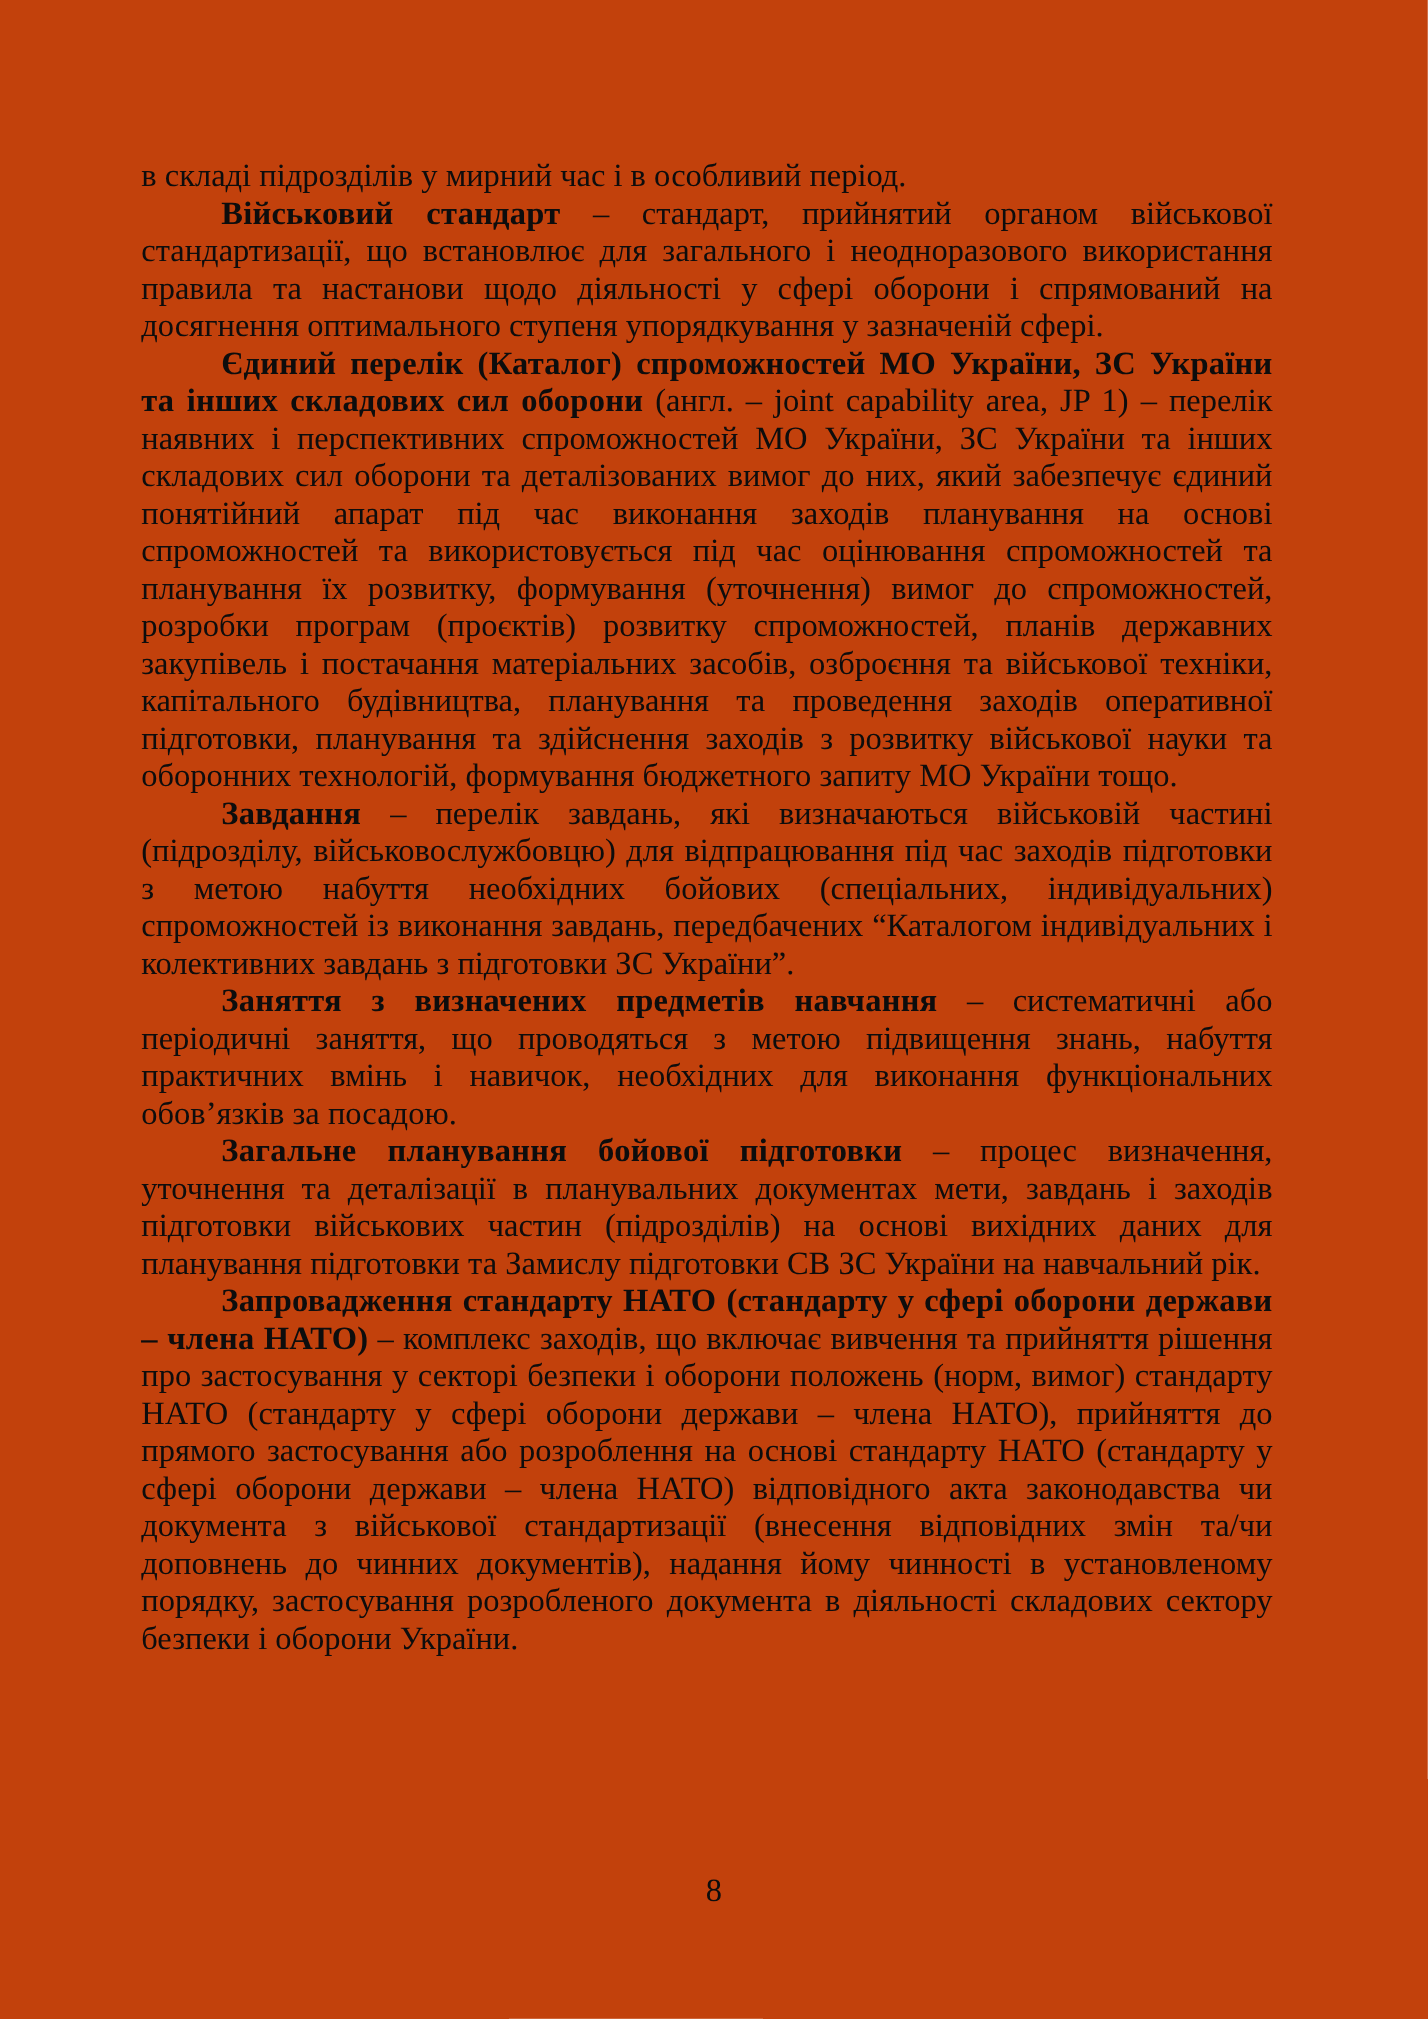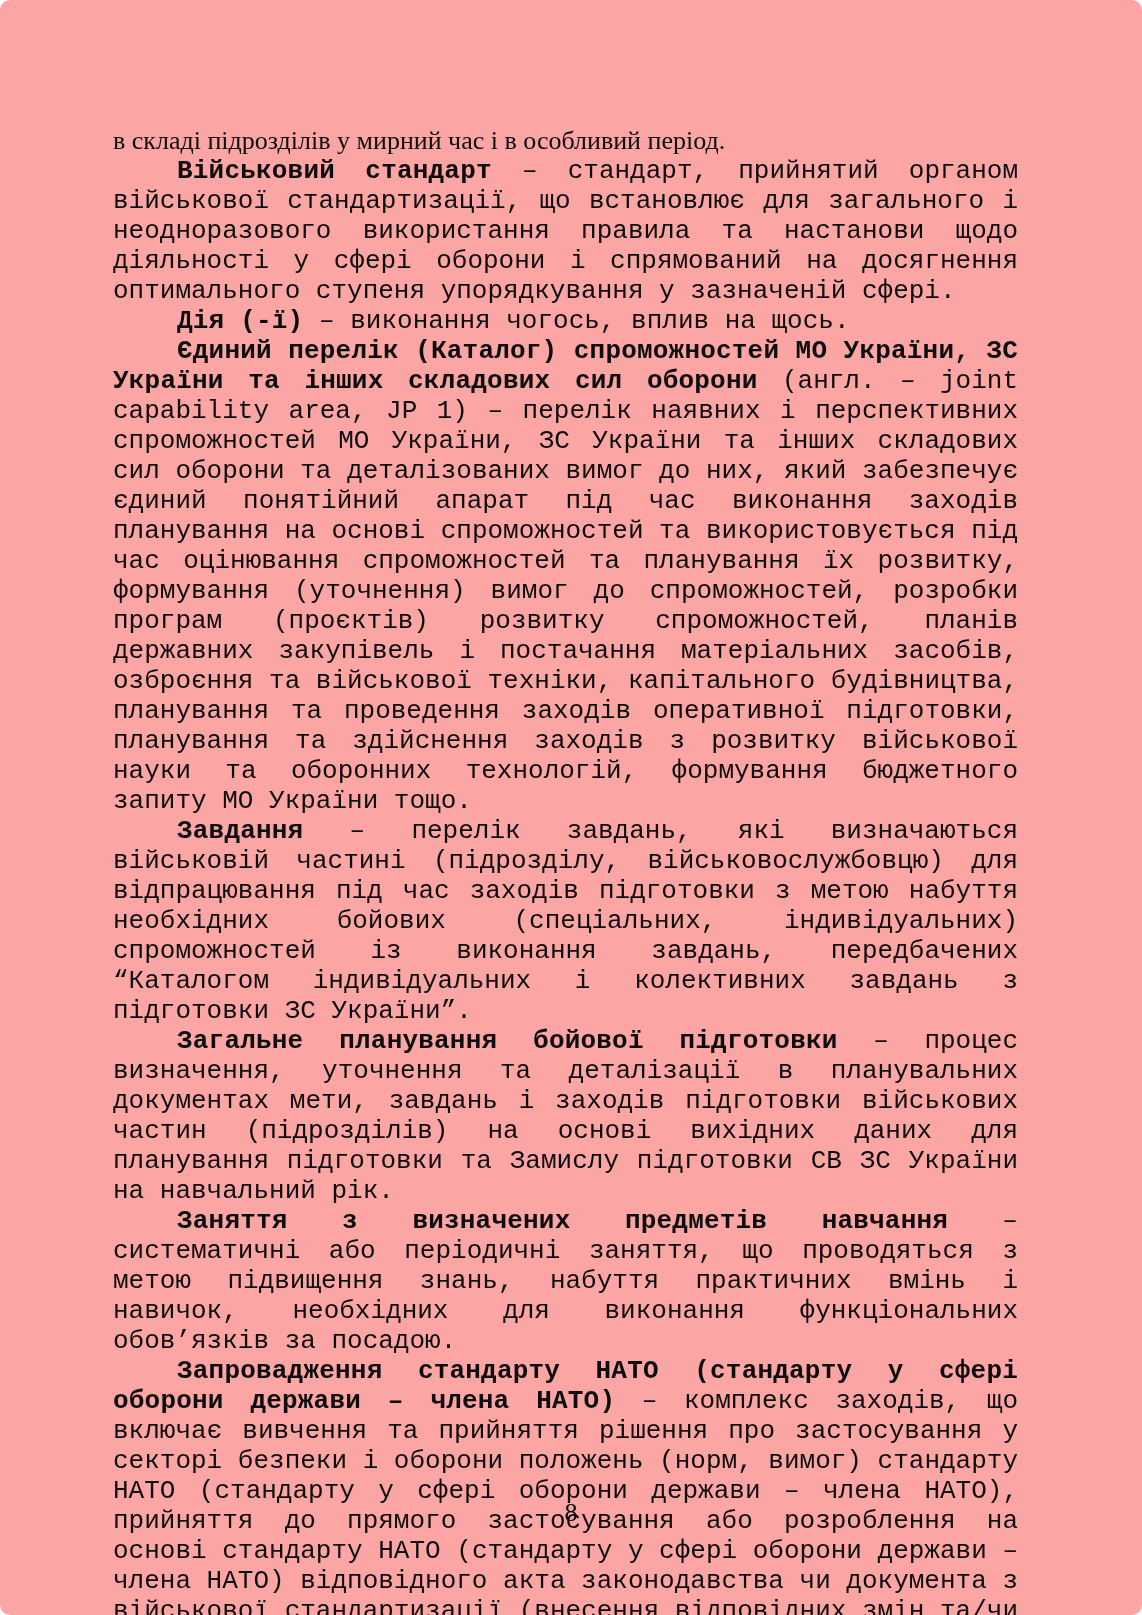--- a/index.html
+++ b/index.html
@@ -11,40 +11,38 @@
     height: 1615px;
     position: relative;
     background: #ffffff;
     overflow: hidden;
     font-family: "Liberation Serif", "DejaVu Serif", serif;
     color: #0d0d0d;
   }
   .page {
     position: absolute;
     inset: 0;
-    background: #fca5a5;
-    border-radius: 10px;
+    background: #c2410c;
   }
   .text-block {
     position: absolute;
     left: 113px;
     top: 126px;
     width: 905px;
     font-size: 26px;
     line-height: 30px;
     text-align: justify;
   }
   .para {
     margin: 0;
     padding: 0;
     text-rendering: optimizeLegibility;
   }
   .para.indent {
     text-indent: 64px;
-    font-family: Liberation Mono, monospace;
   }
   .seg.bold {
     font-weight: bold;
     letter-spacing: 0.2px;
   }
   .page-number {
     position: absolute;
     left: 0;
     right: 0;
     top: 1498px;
@@ -53,21 +51,20 @@
     line-height: 30px;
   }
 </style>
 </head>
 <body>
 
 <div class="page">
   <div class="text-block">
       <p class="para"><span class="seg">в складі підрозділів у мирний час і в особливий період.</span></p>
       <p class="para indent"><span class="seg bold">Військовий стандарт</span><span class="seg"> – стандарт, прийнятий органом військової стандартизації, що встановлює для загального і неодноразового використання правила та настанови щодо діяльності у сфері оборони і спрямований на досягнення оптимального ступеня упорядкування у зазначеній сфері.</span></p>
-      <p class="para indent"><span class="seg bold">Дія (-ї)</span><span class="seg"> – виконання чогось, вплив на щось.</span></p>
       <p class="para indent"><span class="seg bold">Єдиний перелік (Каталог) спроможностей МО України, ЗС України та інших складових сил оборони</span><span class="seg"> (англ. – joint capability area, JP 1) – перелік наявних і перспективних спроможностей МО України, ЗС України та інших складових сил оборони та деталізованих вимог до них, який забезпечує єдиний понятійний апарат під час виконання заходів планування на основі спроможностей та використовується під час оцінювання спроможностей та планування їх розвитку, формування (уточнення) вимог до спроможностей, розробки програм (проєктів) розвитку спроможностей, планів державних закупівель і постачання матеріальних засобів, озброєння та військової техніки, капітального будівництва, планування та проведення заходів оперативної підготовки, планування та здійснення заходів з розвитку військової науки та оборонних технологій, формування бюджетного запиту МО України тощо.</span></p>
       <p class="para indent"><span class="seg bold">Завдання</span><span class="seg"> – перелік завдань, які визначаються військовій частині (підрозділу, військовослужбовцю) для відпрацювання під час заходів підготовки з метою набуття необхідних бойових (спеціальних, індивідуальних) спроможностей із виконання завдань, передбачених “Каталогом індивідуальних і колективних завдань з підготовки ЗС України”.</span></p>
+      <p class="para indent"><span class="seg bold">Заняття з визначених предметів навчання</span><span class="seg"> – систематичні або періодичні заняття, що проводяться з метою підвищення знань, набуття практичних вмінь і навичок, необхідних для виконання функціональних обов’язків за посадою.</span></p>
       <p class="para indent"><span class="seg bold">Загальне планування бойової підготовки</span><span class="seg"> – процес визначення, уточнення та деталізації в планувальних документах мети, завдань і заходів підготовки військових частин (підрозділів) на основі вихідних даних для планування підготовки та Замислу підготовки СВ ЗС України на навчальний рік.</span></p>
-      <p class="para indent"><span class="seg bold">Заняття з визначених предметів навчання</span><span class="seg"> – систематичні або періодичні заняття, що проводяться з метою підвищення знань, набуття практичних вмінь і навичок, необхідних для виконання функціональних обов’язків за посадою.</span></p>
       <p class="para indent"><span class="seg bold">Запровадження стандарту НАТО (стандарту у сфері оборони держави – члена НАТО)</span><span class="seg"> – комплекс заходів, що включає вивчення та прийняття рішення про застосування у секторі безпеки і оборони положень (норм, вимог) стандарту НАТО (стандарту у сфері оборони держави – члена НАТО), прийняття до прямого застосування або розроблення на основі стандарту НАТО (стандарту у сфері оборони держави – члена НАТО) відповідного акта законодавства чи документа з військової стандартизації (внесення відповідних змін та/чи доповнень до чинних документів), надання йому чинності в установленому порядку, застосування розробленого документа в діяльності складових сектору безпеки і оборони України.</span></p>
     </div>
   <div class="page-number">8</div>
 </div>
 
 </body></html>

